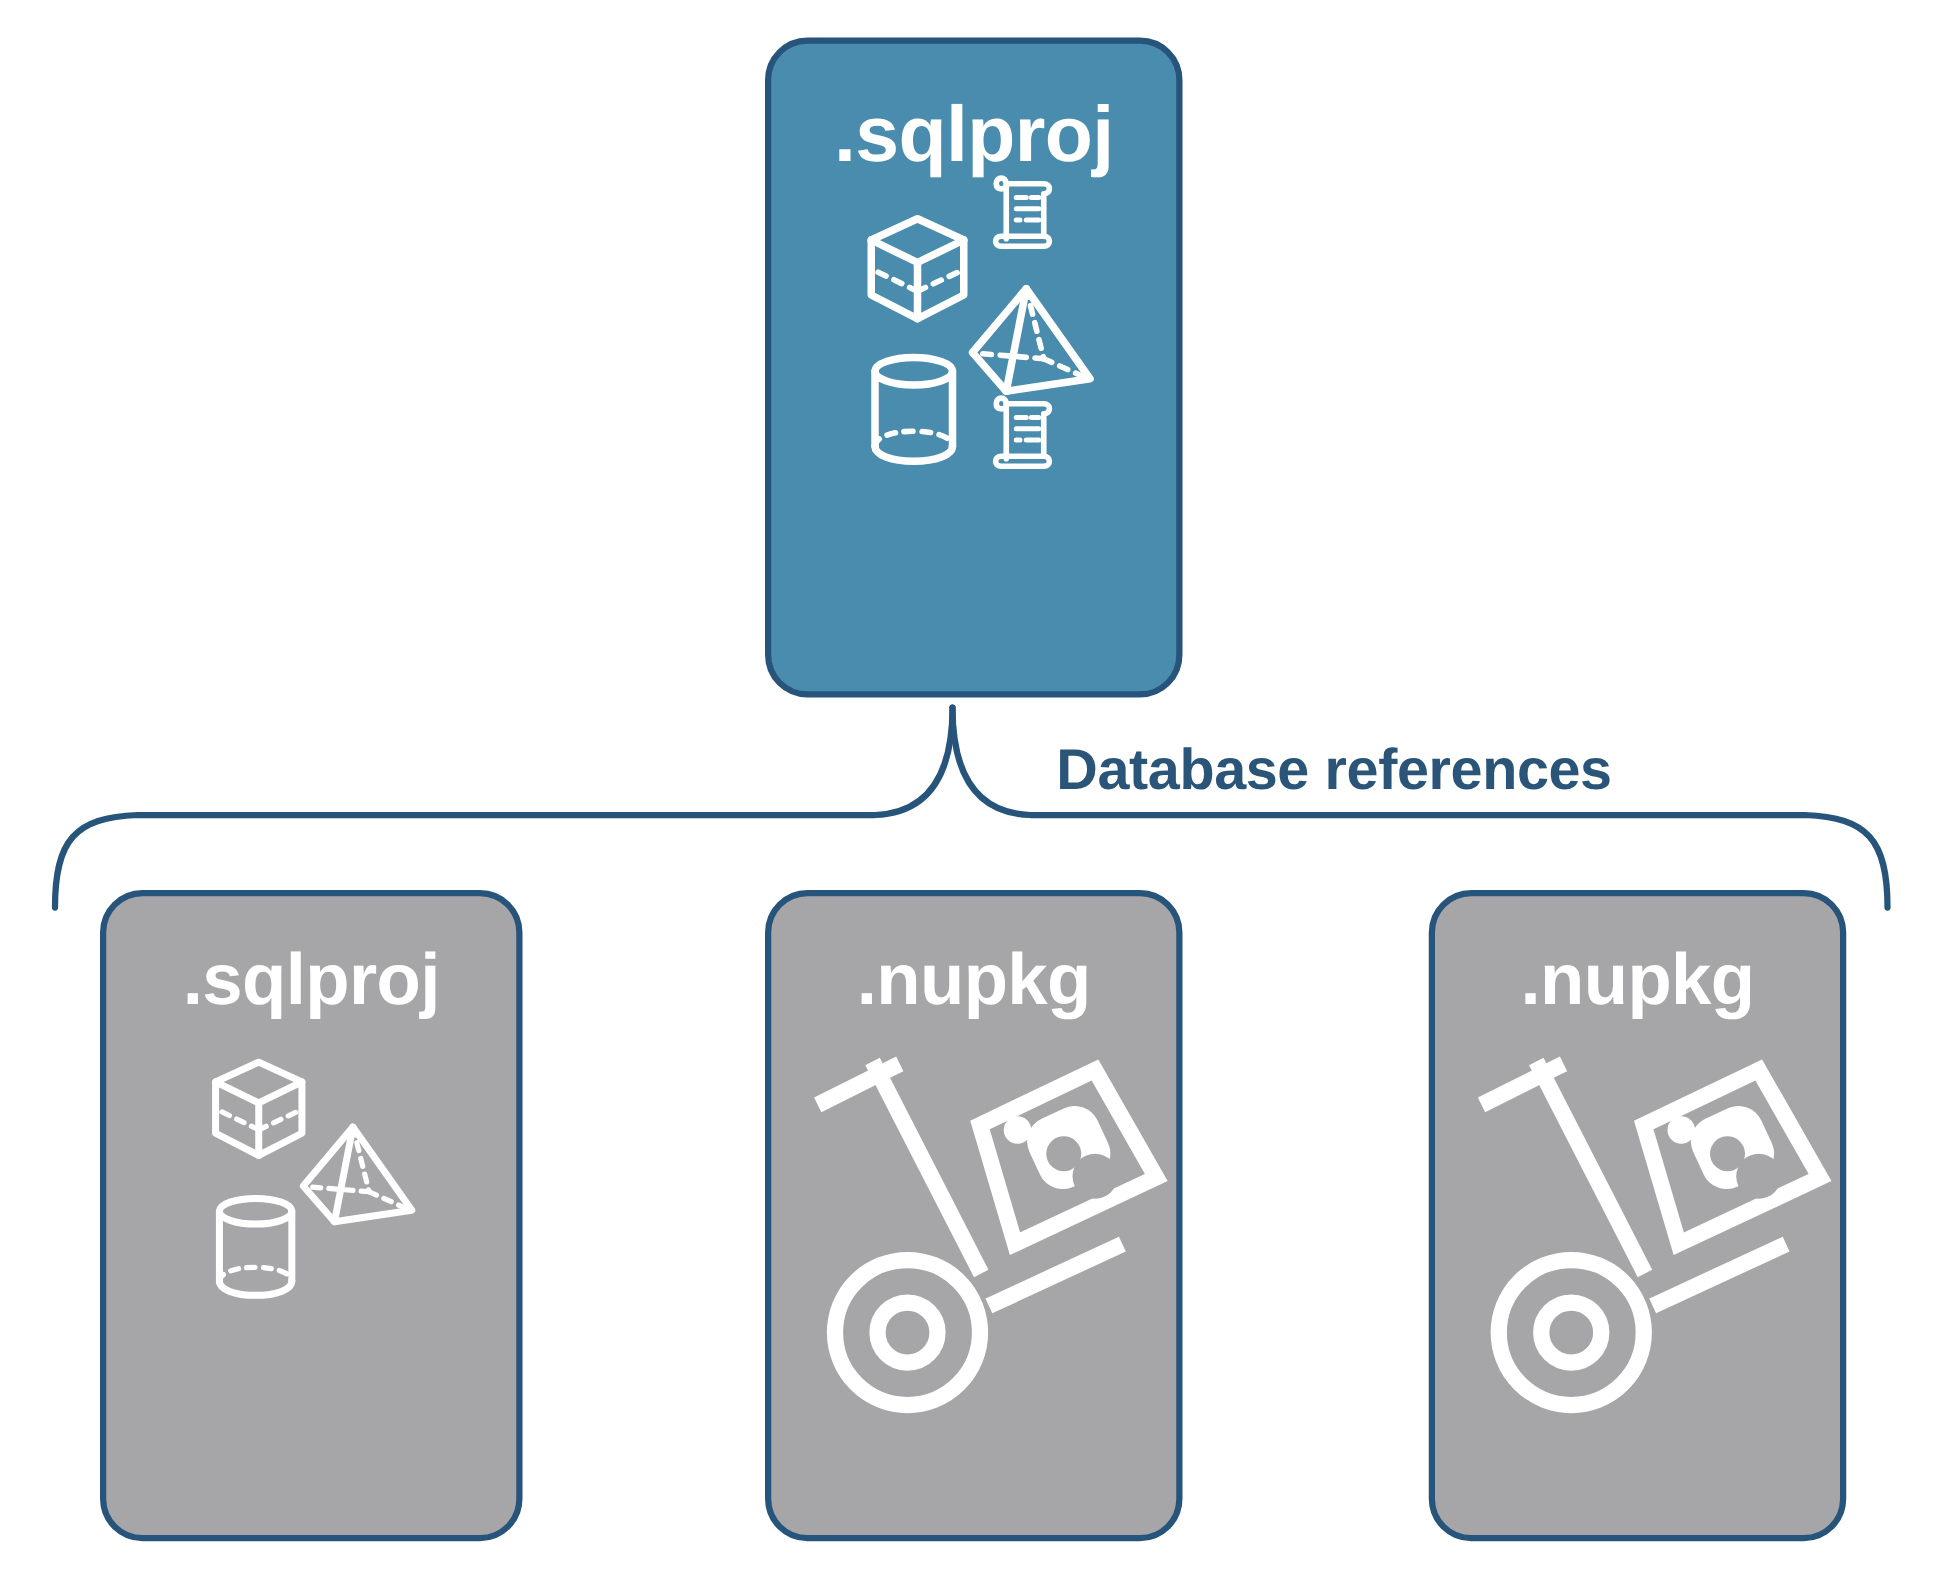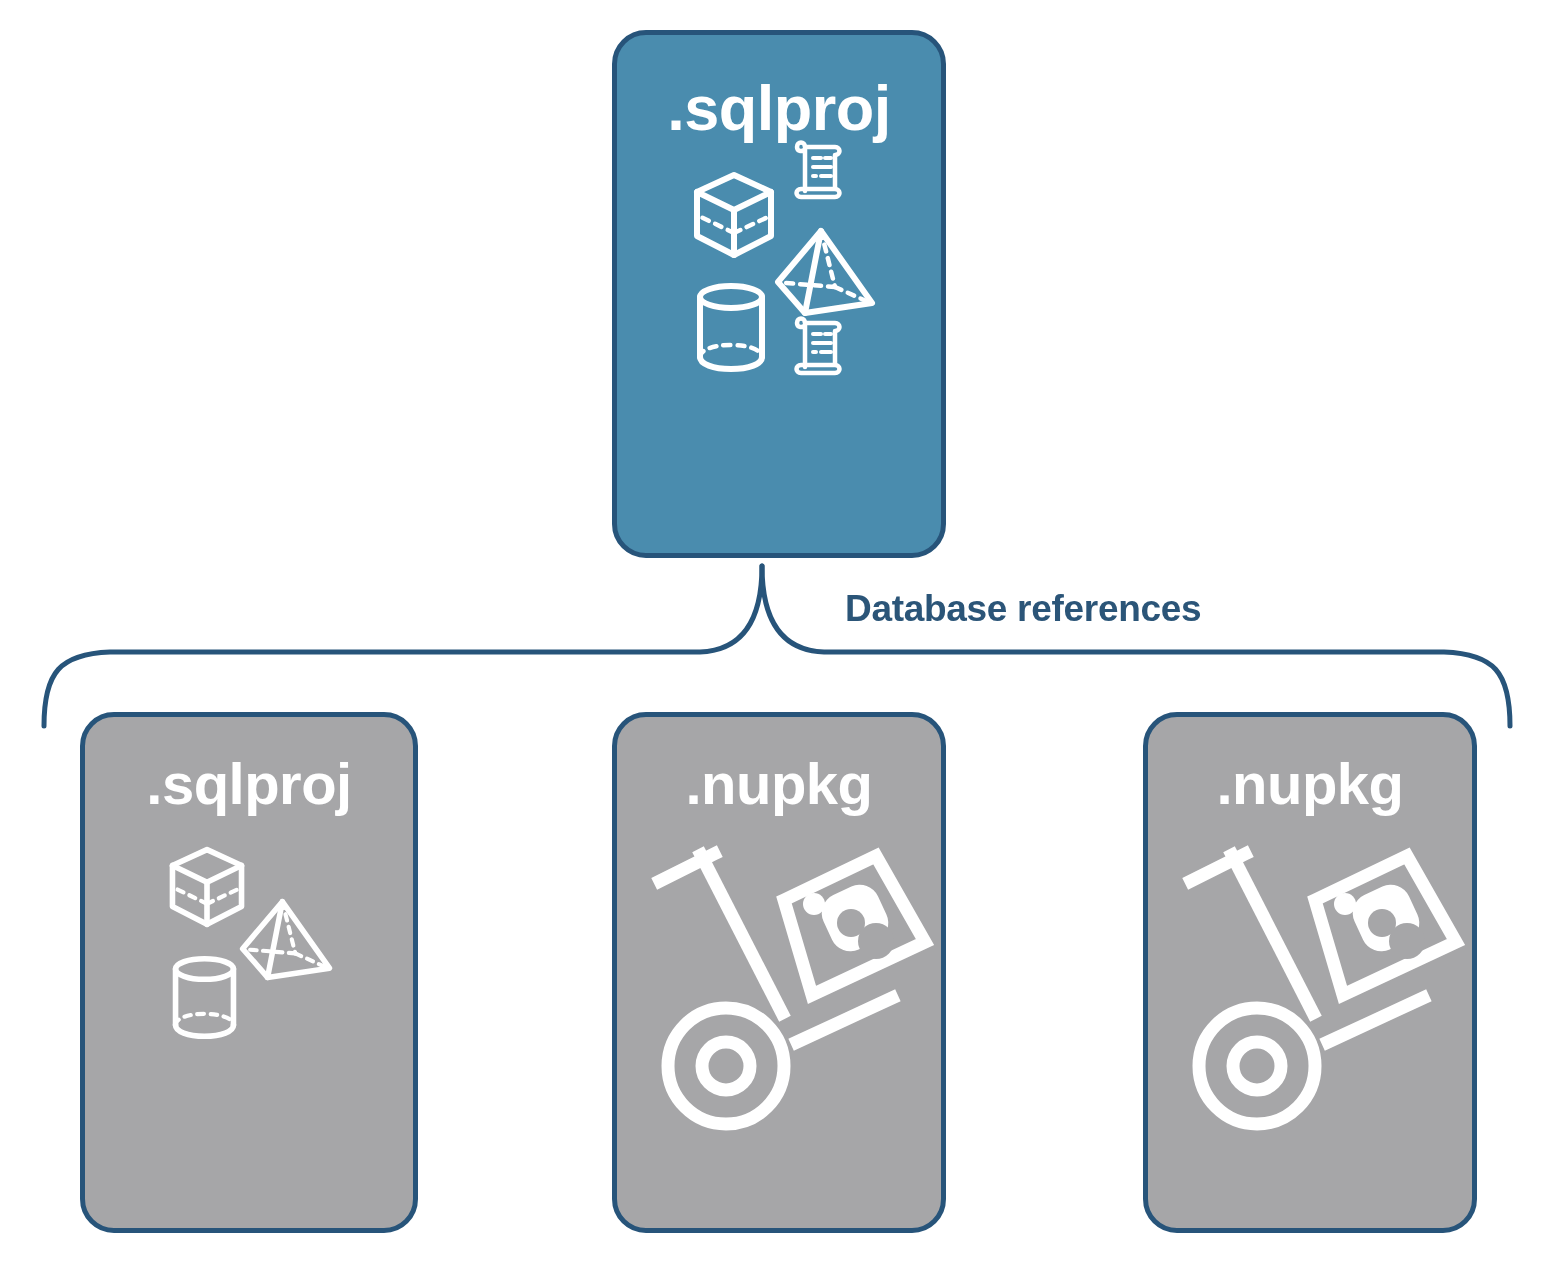--- a/index.html
+++ b/index.html
@@ -62,21 +62,21 @@
     left: 0;
     top: 0;
     width: 1566px;
     height: 1274px;
     pointer-events: none;
   }
   .brace-label {
     position: absolute;
     font-family: "Liberation Sans", sans-serif;
     font-weight: bold;
-    font-size: 37px;
+    font-size: 46px;
     color: #2b5578;
     letter-spacing: -0.3px;
     white-space: nowrap;
     user-select: none;
   }
 </style>
 </head>
 <body>
 
 <div id="canvas">

